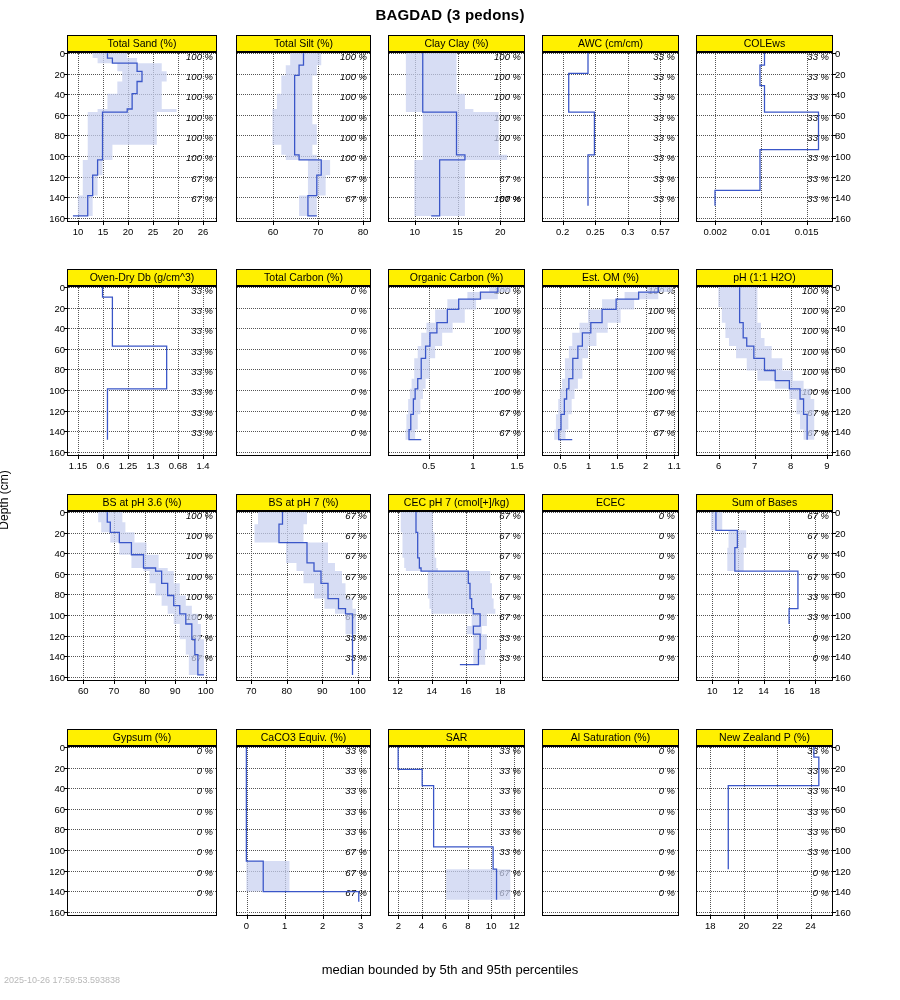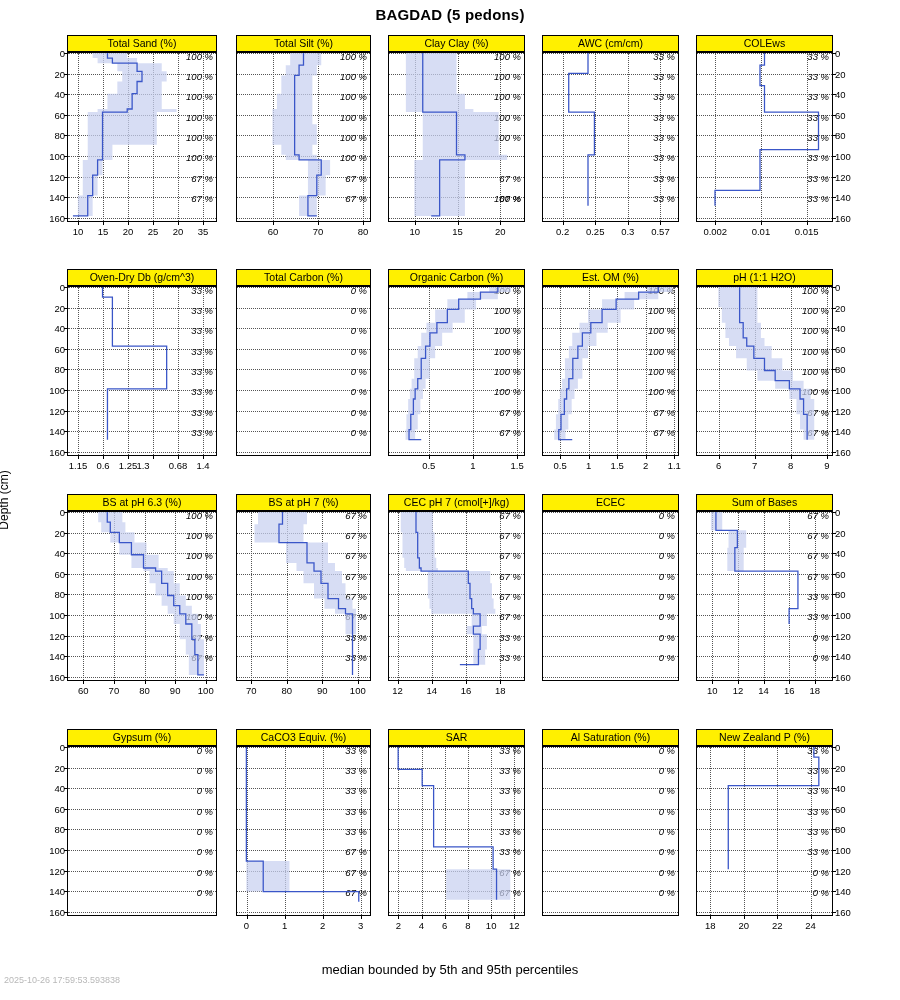--- a/index.html
+++ b/index.html
@@ -42,21 +42,21 @@
   .tick-x{position:absolute;top:100%;margin-top:6px;font-size:9.5px;line-height:10px;transform:translateX(-50%);white-space:nowrap;}
   .tick-mark-b{position:absolute;top:100%;height:4px;width:0;border-left:1px solid #000;}
   .pctlabel{position:absolute;font-size:9.5px;line-height:9px;font-style:italic;transform:translateY(-50%);text-align:right;white-space:nowrap;}
   svg.series{position:absolute;left:0;top:0;width:100%;height:100%;overflow:visible;}
   .band{fill:#C8D0F0;opacity:0.72;stroke:none;}
   .medline{fill:none;stroke:#3A56C8;stroke-width:1.3;}
 </style>
 </head>
 <body>
 
-<div id="page-title">BAGDAD (5 pedons)</div>
+<div id="page-title">BAGDAD (3 pedons)</div>
 <div id="ylabel-depth">Depth (cm)</div>
 <div id="footer-caption">median bounded by 5th and 95th percentiles</div>
 <div id="timestamp">2025-10-26 17:59:53.593838</div>
 
 <div id="panels-root">
     <div class="panel" style="left: 67px; top: 52px; width: 150px; height: 170px;">
       <div class="plotbox">
         <div class="grid-line-h" style="top: 0px;"></div>
         <div class="tick-y" style="top: 0px;">0</div>
         <div class="tick-mark-l" style="top: 0px;"></div>
@@ -93,21 +93,21 @@
         <div class="grid-line-v" style="left: 60px;"></div>
         <div class="tick-x" style="left: 60px;">20</div>
         <div class="tick-mark-b" style="left: 60px;"></div>
         <div class="grid-line-v" style="left: 85px;"></div>
         <div class="tick-x" style="left: 85px;">25</div>
         <div class="tick-mark-b" style="left: 85px;"></div>
         <div class="grid-line-v" style="left: 110px;"></div>
         <div class="tick-x" style="left: 110px;">20</div>
         <div class="tick-mark-b" style="left: 110px;"></div>
         <div class="grid-line-v" style="left: 135px;"></div>
-        <div class="tick-x" style="left: 135px;">35</div>
+        <div class="tick-x" style="left: 135px;">26</div>
         <div class="tick-mark-b" style="left: 135px;"></div>
         <div class="pctlabel" style="top: 3.09091px; right: 3px;">100 %</div>
         <div class="pctlabel" style="top: 22.6667px; right: 3px;">100 %</div>
         <div class="pctlabel" style="top: 43.2727px; right: 3px;">100 %</div>
         <div class="pctlabel" style="top: 63.8788px; right: 3px;">100 %</div>
         <div class="pctlabel" style="top: 84.4848px; right: 3px;">100 %</div>
         <div class="pctlabel" style="top: 104.061px; right: 3px;">100 %</div>
         <div class="pctlabel" style="top: 124.667px; right: 3px;">67 %</div>
         <div class="pctlabel" style="top: 145.273px; right: 3px;">67 %</div>
         <svg class="series" viewBox="0 0 150 170" preserveAspectRatio="none">
@@ -308,21 +308,21 @@
         <div class="grid-line-v" style="left: 10px;"></div>
         <div class="tick-x" style="left: 10px;">1.15</div>
         <div class="tick-mark-b" style="left: 10px;"></div>
         <div class="grid-line-v" style="left: 35px;"></div>
         <div class="tick-x" style="left: 35px;">0.6</div>
         <div class="tick-mark-b" style="left: 35px;"></div>
         <div class="grid-line-v" style="left: 60px;"></div>
         <div class="tick-x" style="left: 60px;">1.25</div>
         <div class="tick-mark-b" style="left: 60px;"></div>
         <div class="grid-line-v" style="left: 85px;"></div>
-        <div class="tick-x" style="left: 75px;">1.3</div>
+        <div class="tick-x" style="left: 85px;">1.3</div>
         <div class="tick-mark-b" style="left: 85px;"></div>
         <div class="grid-line-v" style="left: 110px;"></div>
         <div class="tick-x" style="left: 110px;">0.68</div>
         <div class="tick-mark-b" style="left: 110px;"></div>
         <div class="grid-line-v" style="left: 135px;"></div>
         <div class="tick-x" style="left: 135px;">1.4</div>
         <div class="tick-mark-b" style="left: 135px;"></div>
         <div class="pctlabel" style="top: 3.09091px; right: 3px;">33 %</div>
         <div class="pctlabel" style="top: 22.6667px; right: 3px;">33 %</div>
         <div class="pctlabel" style="top: 43.2727px; right: 3px;">33 %</div>
@@ -541,21 +541,21 @@
         <div class="pctlabel" style="top: 63.8788px; right: 3px;">100 %</div>
         <div class="pctlabel" style="top: 84.4848px; right: 3px;">100 %</div>
         <div class="pctlabel" style="top: 104.061px; right: 3px;">100 %</div>
         <div class="pctlabel" style="top: 124.667px; right: 3px;">67 %</div>
         <div class="pctlabel" style="top: 145.273px; right: 3px;">67 %</div>
         <svg class="series" viewBox="0 0 150 170" preserveAspectRatio="none">
           <path d="M30.61,0.00 L30.61,10.30 L33.67,10.30 L33.67,20.61 L42.86,20.61 L42.86,30.91 L52.04,30.91 L52.04,43.27 L64.29,43.27 L64.29,56.67 L76.53,56.67 L76.53,59.76 L82.65,59.76 L82.65,72.12 L88.78,72.12 L88.78,84.48 L94.90,84.48 L94.90,94.79 L101.02,94.79 L101.02,103.03 L107.14,103.03 L107.14,113.33 L113.27,113.33 L113.27,128.79 L119.39,128.79 L119.39,144.24 L122.45,144.24 L122.45,164.85 L137.76,164.85 L137.76,164.85 L137.76,164.85 L137.76,144.24 L137.76,144.24 L137.76,128.79 L134.69,128.79 L134.69,113.33 L131.63,113.33 L131.63,103.03 L125.51,103.03 L125.51,94.79 L119.39,94.79 L119.39,84.48 L113.27,84.48 L113.27,72.12 L107.14,72.12 L107.14,59.76 L101.02,59.76 L101.02,56.67 L91.84,56.67 L91.84,43.27 L79.59,43.27 L79.59,30.91 L67.35,30.91 L67.35,20.61 L58.16,20.61 L58.16,10.30 L55.10,10.30 L55.10,0.00 Z" class="band"></path>
           <path d="M39.80,0.00 L39.80,10.30 L42.86,10.30 L42.86,20.61 L52.04,20.61 L52.04,30.91 L64.29,30.91 L64.29,43.27 L76.53,43.27 L76.53,56.67 L88.78,56.67 L88.78,59.76 L94.90,59.76 L94.90,72.12 L101.02,72.12 L101.02,84.48 L107.14,84.48 L107.14,94.79 L113.27,94.79 L113.27,103.03 L119.39,103.03 L119.39,113.33 L125.51,113.33 L125.51,128.79 L128.57,128.79 L128.57,144.24 L131.63,144.24 L131.63,164.85 L137.76,164.85" class="medline"></path>
         </svg>
       </div>
-      <div class="striptitle">BS at pH 6.3 (%)</div>
+      <div class="striptitle">BS at pH 3.6 (%)</div>
     </div>
     <div class="panel" style="left: 236px; top: 511px; width: 135px; height: 170px;">
       <div class="plotbox">
         <div class="grid-line-h" style="top: 0px;"></div>
         <div class="grid-line-h" style="top: 20.6061px;"></div>
         <div class="grid-line-h" style="top: 41.2121px;"></div>
         <div class="grid-line-h" style="top: 61.8182px;"></div>
         <div class="grid-line-h" style="top: 82.4242px;"></div>
         <div class="grid-line-h" style="top: 103.03px;"></div>
         <div class="grid-line-h" style="top: 123.636px;"></div>

